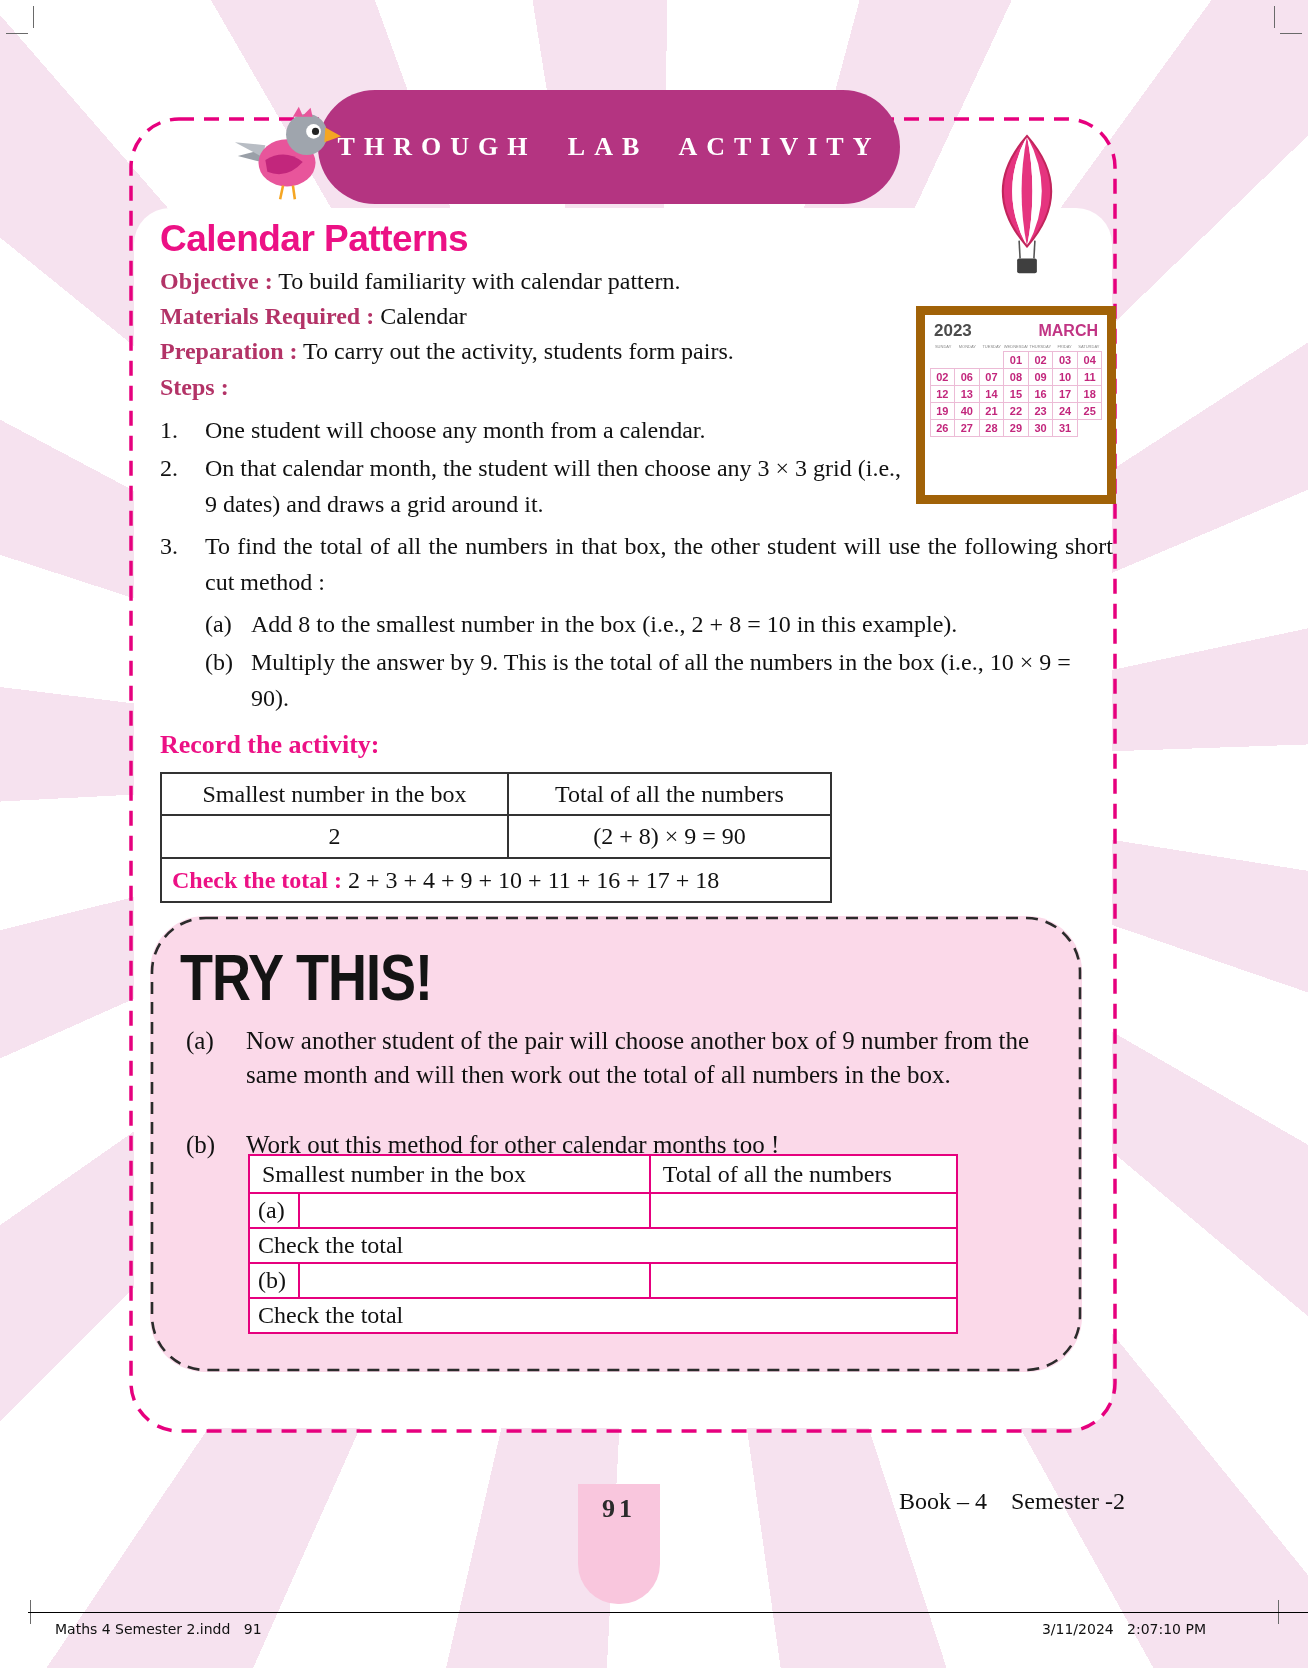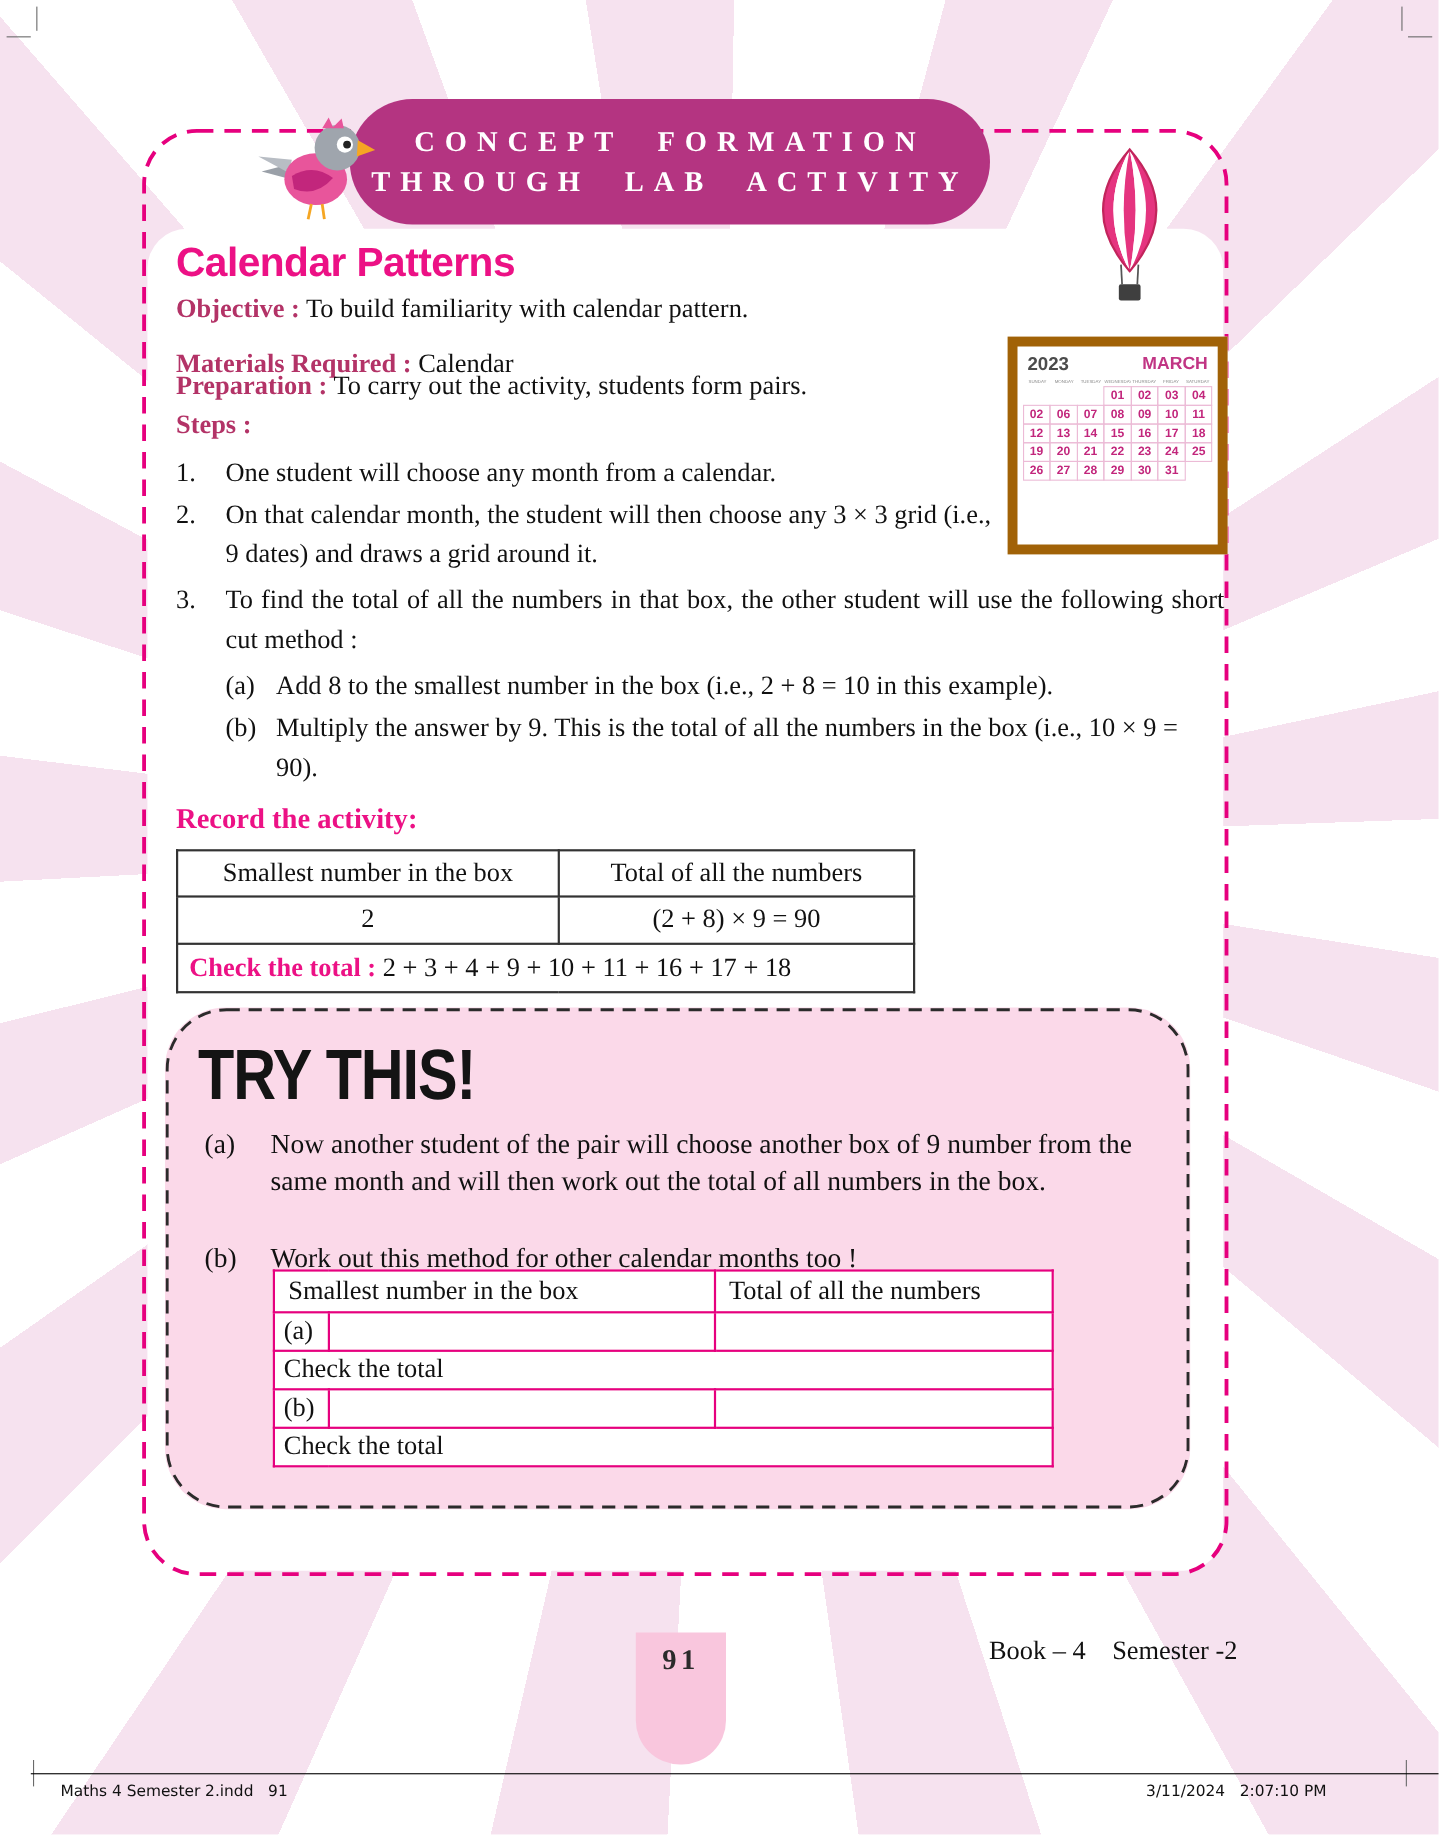--- a/index.html
+++ b/index.html
@@ -102,21 +102,20 @@
   <div class="crop" style="left:30px;top:1600px;width:1px;height:24px;"></div>
   <div class="crop" style="left:1278px;top:1600px;width:1px;height:24px;"></div>
 
   <div class="inner-panel"></div>
 
   <svg class="main-border-svg" width="990" height="1318">
     <rect x="3" y="3" width="984" height="1312" rx="48" fill="none" stroke="#E6007E" stroke-width="3.5" stroke-dasharray="15 10"></rect>
   </svg>
 
   <div class="banner">
-    <div class="banner-line">CONCEPT FORMATION</div>
     <div class="banner-line">THROUGH LAB ACTIVITY</div>
   </div>
 
   <svg class="bird" viewBox="0 0 120 110">
     <path d="M10,56 L40,48 L37,63 Z" fill="#9aa0a8"></path>
     <path d="M7,42 L38,45 L35,57 Z" fill="#b8bdc4"></path>
     <ellipse cx="60" cy="63" rx="29" ry="24" fill="#E8559B"></ellipse>
     <path d="M38,60 Q58,48 76,62 Q60,80 40,72 Z" fill="#C2267C"></path>
     <circle cx="80" cy="34" r="21" fill="#9FA5AD"></circle>
     <path d="M66,16 L72,6 L76,15 L84,7 L86,16 Z" fill="#E8559B"></path>
@@ -169,21 +168,21 @@
         <div class="cal-cell">10</div>
         <div class="cal-cell">11</div>
         <div class="cal-cell">12</div>
         <div class="cal-cell">13</div>
         <div class="cal-cell">14</div>
         <div class="cal-cell">15</div>
         <div class="cal-cell">16</div>
         <div class="cal-cell">17</div>
         <div class="cal-cell">18</div>
         <div class="cal-cell">19</div>
-        <div class="cal-cell">20</div>
+        <div class="cal-cell">40</div>
         <div class="cal-cell">21</div>
         <div class="cal-cell">22</div>
         <div class="cal-cell">23</div>
         <div class="cal-cell">24</div>
         <div class="cal-cell">25</div>
         <div class="cal-cell">26</div>
         <div class="cal-cell">27</div>
         <div class="cal-cell">28</div>
         <div class="cal-cell">29</div>
         <div class="cal-cell">30</div>
@@ -191,21 +190,21 @@
         <div class="cal-cell empty"></div>
       </div>
   </div>
 
   <h1 class="title">Calendar Patterns</h1>
 
   <p class="meta" style="top:268px;">
     <span class="lbl">Objective :</span>
     <span>To build familiarity with calendar pattern.</span>
   </p>
-  <p class="meta" style="top:318px;">
+  <p class="meta" style="top:303px;">
     <span class="lbl">Materials Required :</span>
     <span>Calendar</span>
   </p>
   <p class="meta" style="top:338px;">
     <span class="lbl">Preparation :</span>
     <span>To carry out the activity, students form pairs.</span>
   </p>
   <p class="steps-label" style="top:374px;text-align:center;">Steps :</p>
 
   <div class="step" style="top:412px;">

